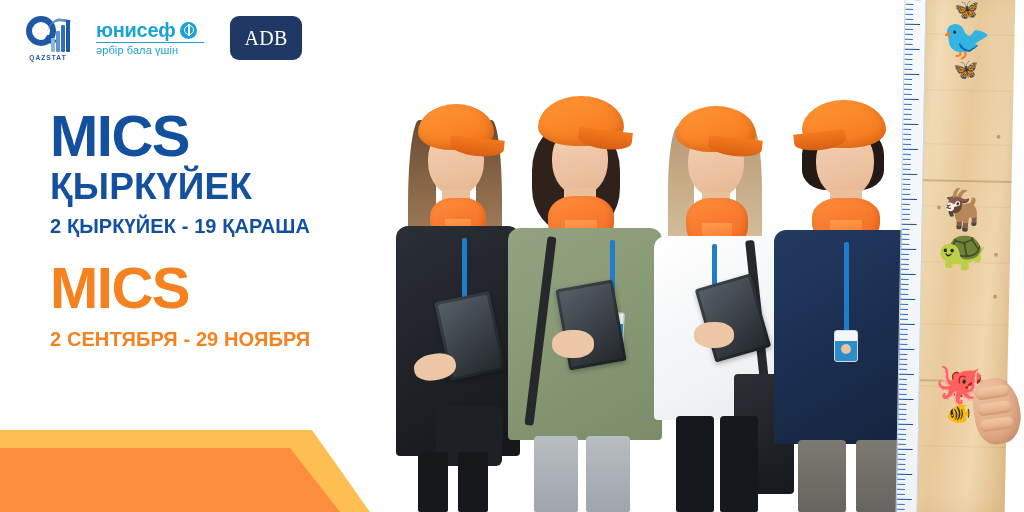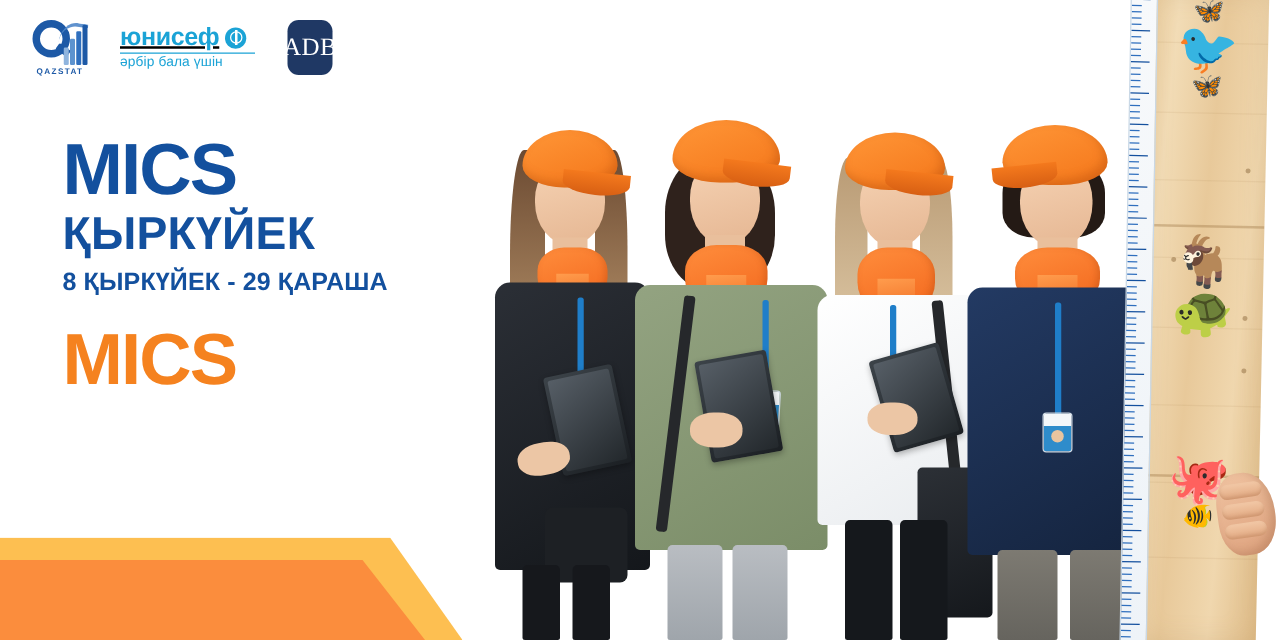--- a/index.html
+++ b/index.html
@@ -36,40 +36,40 @@
     position:absolute;left:21px;top:2px;width:22px;height:26px;
     border-top:3px solid #4f87c9;border-right:0;border-radius:60% 0 0 0;
     transform:rotate(8deg);opacity:.9;
   }
   .qazstat .wordmark{
     margin-top:2px;font-size:6.5px;letter-spacing:1.1px;color:#1d59a6;font-weight:700;
   }
 
   
   .unicef{flex-direction:column;align-items:flex-start;}
-  .unicef .row1{display:flex;align-items:center;gap:5px;text-decoration:underline;}
+  .unicef .row1{display:flex;align-items:center;gap:5px;}
   .unicef .name{
     font-size:20px;font-weight:700;color:#1ba3d6;letter-spacing:-.3px;line-height:1;
   }
   .unicef .globe{
     width:17px;height:17px;border-radius:50%;background:#1ba3d6;position:relative;flex:none;
   }
   .unicef .globe:before{
     content:"";position:absolute;left:3.5px;top:3.2px;width:10px;height:10px;
     border-radius:50%;border:1.2px solid #fff;box-sizing:border-box;
   }
   .unicef .globe:after{
     content:"";position:absolute;left:8px;top:2.5px;width:1.2px;height:12px;background:#fff;
   }
   .unicef .rule{width:108px;height:1px;background:#1ba3d6;margin:2px 0 2px;}
   .unicef .tag{font-size:11px;color:#1ba3d6;letter-spacing:.1px;line-height:1;}
 
   
   .adb{
-    width:36px;height:44px;border-radius:9px;background:#1f3864;
+    width:72px;height:44px;border-radius:9px;background:#1f3864;
     color:#fff;display:flex;align-items:center;justify-content:center;
     font-family:"Liberation Serif", serif;font-size:20px;letter-spacing:.3px;
   }
 
   
   .unfpa{align-items:center;position:relative;}
   .unfpa .dots{display:grid;grid-template-columns:repeat(3,7px);grid-template-rows:repeat(3,7px);gap:5px;}
   .unfpa .dots span{width:7px;height:7px;border-radius:50%;background:#f08a22;display:block;}
   .unfpa .disc{
     width:40px;height:40px;border-radius:50%;background:#f08a22;margin-left:-7px;
@@ -265,22 +265,23 @@
     </div>
 
     <div class="logo adb">ADB</div>
 
 
   </div>
 
   <div class="copy">
     <div class="kz-mics">MICS</div>
     <div class="kz-sub">ҚЫРКҮЙЕК</div>
-    <div class="kz-dates">8 ҚЫРКҮЙЕК - 29 ҚАРАША</div>
+    <div class="kz-dates">2 ҚЫРКҮЙЕК - 19 ҚАРАША</div>
     <div class="ru-mics">MICS</div>
+    <div class="ru-dates">2 СЕНТЯБРЯ - 29 НОЯБРЯ</div>
   </div>
 
   <div class="band band-light"></div>
   <div class="band band-dark"></div>
 
   <div class="people">
 
     <div class="person p1" style="left:0px;width:140px;height:512px;">
       <div class="hair hair-l" style="left:20px;top:120px;width:28px;height:210px;background:linear-gradient(180deg,#6b4a32,#c8a377);border-radius:40% 20% 40% 30%;"></div>
       <div class="hair hair-r" style="left:88px;top:120px;width:26px;height:200px;background:linear-gradient(180deg,#6b4a32,#c8a377);border-radius:20% 40% 30% 40%;"></div>

